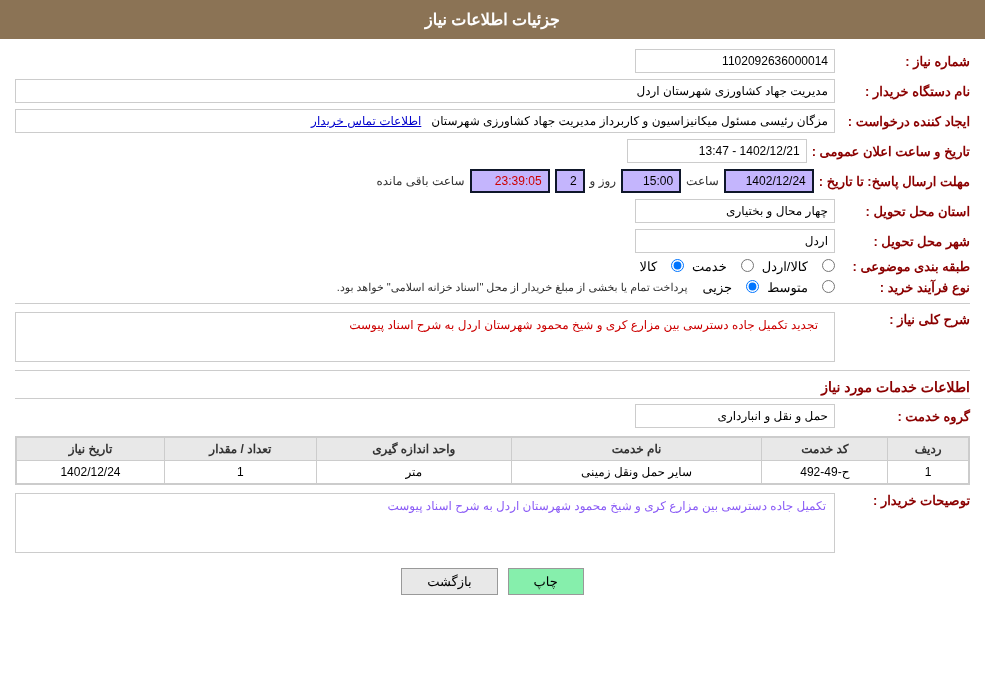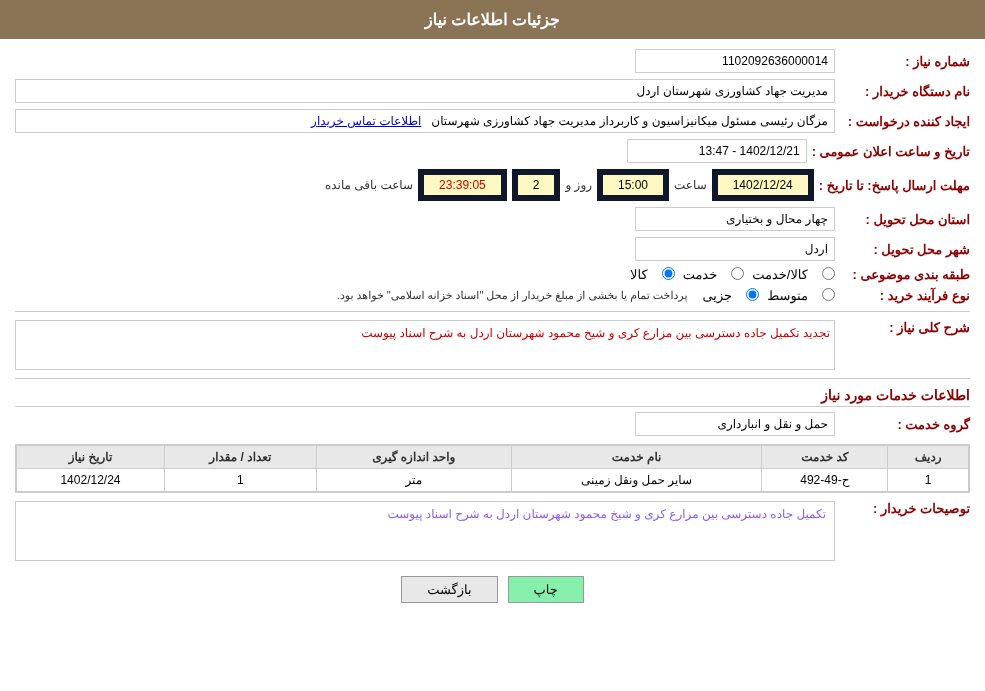--- a/index.html
+++ b/index.html
@@ -50,38 +50,38 @@
     }
     .value-box.wide {
       flex: 1;
     }
     .link-text {
       color: #0000cc;
       text-decoration: underline;
       cursor: pointer;
     }
     .small-box {
-      border: 6px solid #0f172a;
-      background: #fef9c3;
-      padding: 3px 15px;
+      border: 2px solid #0f172a;
+      background: #c4b5fd;
+      padding: 3px 6px;
       min-height: 22px;
       font-size: 12px;
     }
     .section-title {
       color: #8B0000;
       font-weight: bold;
       font-size: 14px;
       margin: 8px 0 5px 0;
       border-bottom: 1px solid #ccc;
       padding-bottom: 3px;
     }
     .description-box {
       border: 1px solid #ccc;
       background: #fff;
-      padding: 5px 4px;
+      padding: 5px 16px;
       min-height: 50px;
       font-size: 12px;
       color: #cc0000;
       width: 100%;
     }
     .radio-group {
       display: flex;
       align-items: center;
       gap: 8px;
     }
@@ -203,21 +203,21 @@
     <div class="info-row">
       <span class="label">شهر محل تحویل :</span>
       <span class="value-box" style="min-width:200px;">اردل</span>
     </div>
 
     <div class="info-row">
       <span class="label">طبقه بندی موضوعی :</span>
       <div class="radio-group">
         <div class="radio-item">
           <input type="radio" name="category" style="">
-          <span>کالا/خدمت</span>
+          <span>کالا/اردل</span>
         </div>
         <div class="radio-item">
           <input type="radio" name="category" style="">
           <span>خدمت</span>
         </div>
         <div class="radio-item">
           <input type="radio" name="category" checked="" style="">
           <span>کالا</span>
         </div>
       </div>

